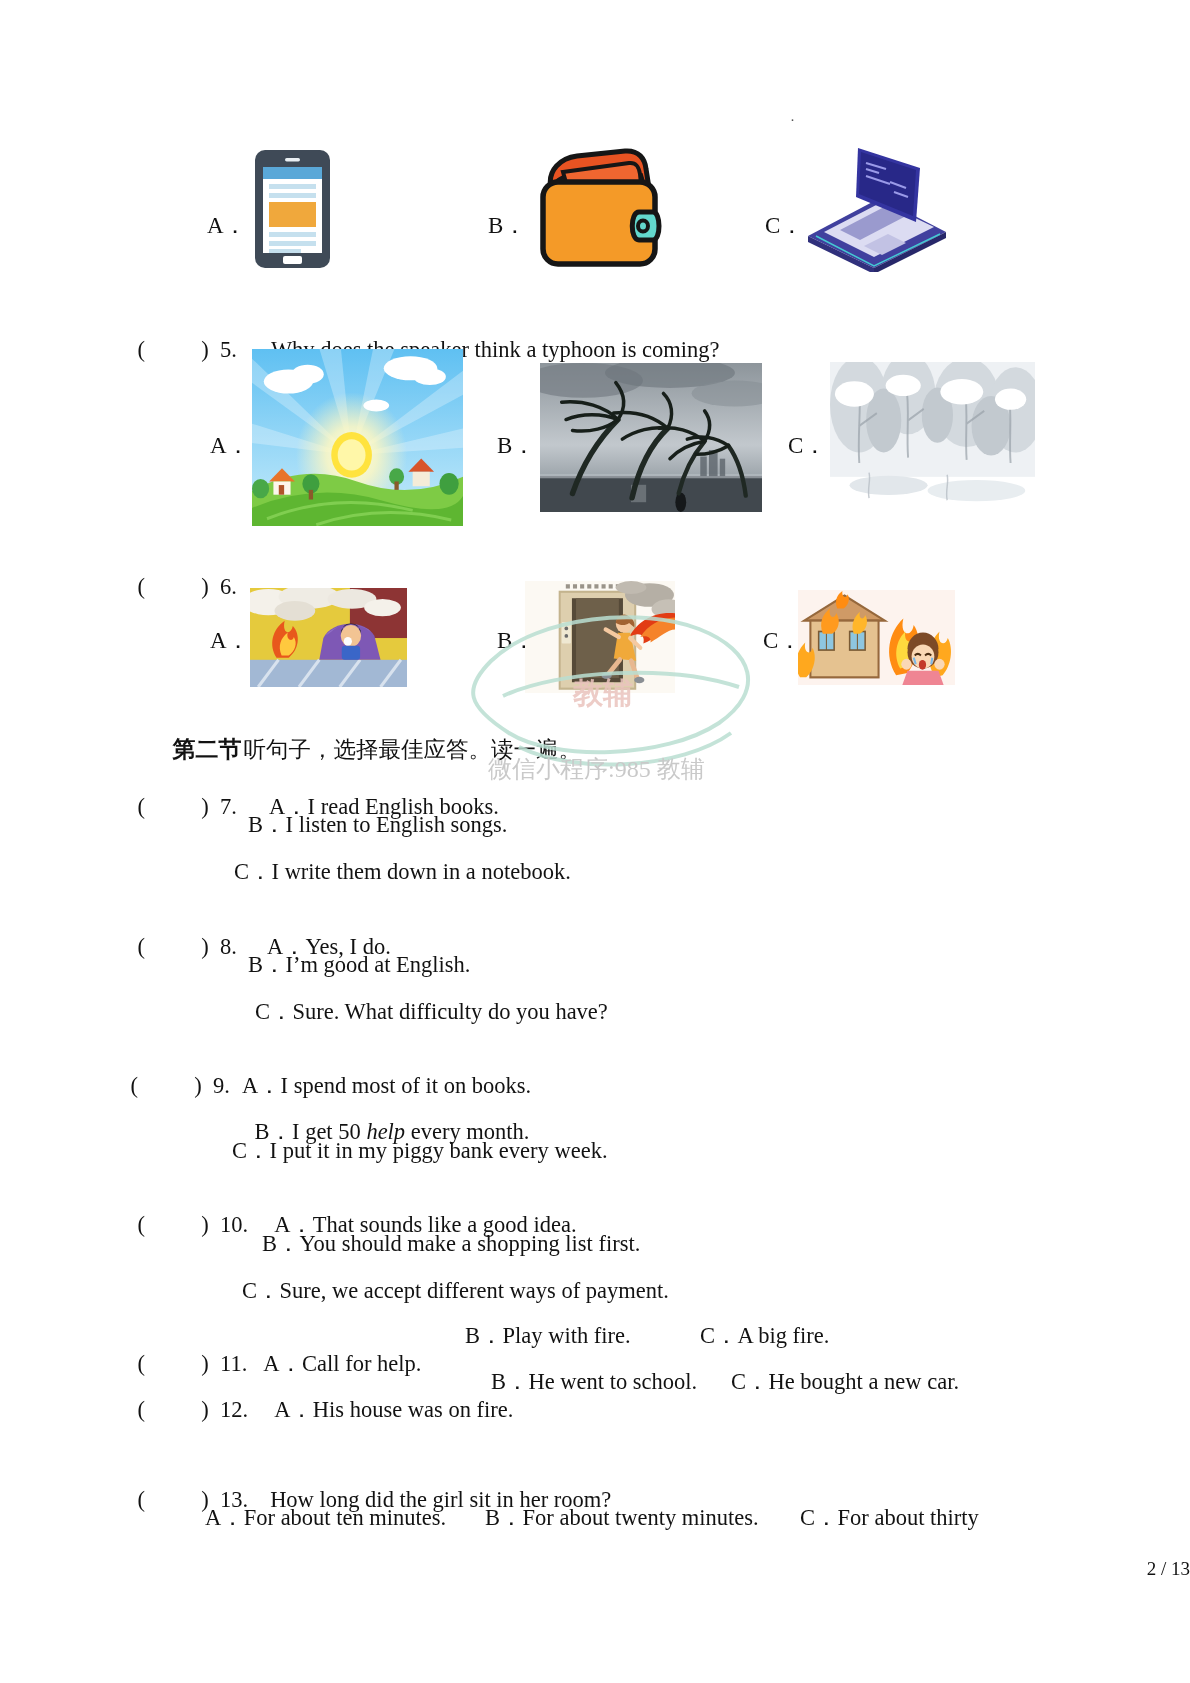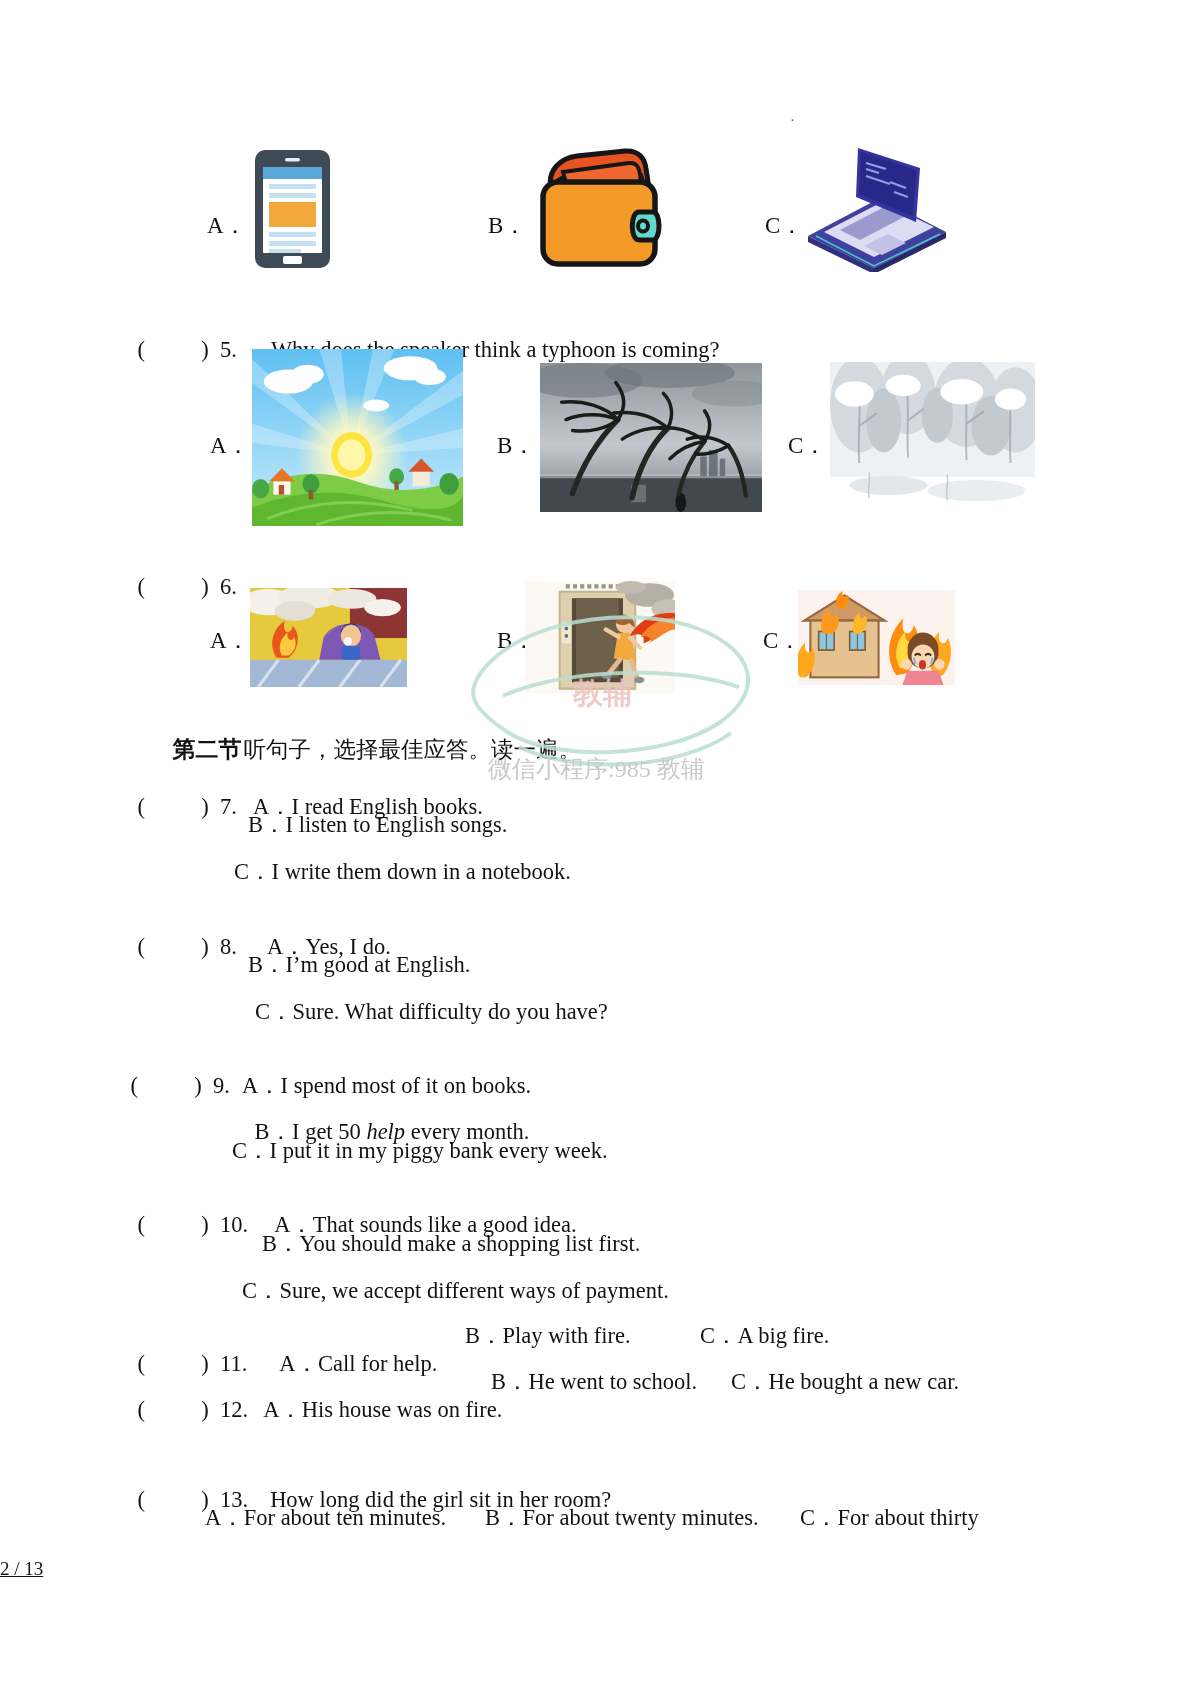--- a/index.html
+++ b/index.html
@@ -9,21 +9,21 @@
   }
   .line { position:absolute; font-size:22.5px; white-space:pre; line-height:1.25; }
   .opt  { position:absolute; font-size:22.5px; white-space:pre; line-height:1.25; }
   .lbl  { position:absolute; font-size:23px; }
   .img-box { position:absolute; }
   .img-box svg { display:block; width:100%; height:100%; }
   .sec-title { font-weight:bold; font-size:23px; }
   .sec-instr { font-size:22.5px; margin-left:2px; }
   .wm-wechat { position:absolute; left:488px; top:753px; font-size:24px; color:#c9c9c9; white-space:pre; z-index:5; }
   .wm-swirl  { position:absolute; left:455px; top:593px; width:320px; height:195px; z-index:4; pointer-events:none; }
-  .footer { position:absolute; left:0; top:1558px; width:100%; text-align:left; font-size:19px;text-decoration:underline; }
+  .footer { position:absolute; left:0; top:1558px; width:100%; text-align:right; font-size:19px; }
   .stray { position:absolute; left:790px; top:112px; font-size:15px; color:#555; }
   em { font-style:italic; }
   .z1 { z-index:1; }
 </style>
 </head>
 <body>
 
 <div class="page">
 
   <span class="stray">·</span>
@@ -333,21 +333,21 @@
     </g>
     <text x="118" y="110" font-size="30" fill="#eac4be" font-weight="bold" opacity="0.85">教辅</text>
   </svg>
   <div class="wm-wechat">微信小程序:985 教辅</div>
 
   <div class="line" style="left:150px;top:708px">
     <span class="sec-title">第二节</span><span class="sec-instr">听句子，选择最佳应答。读一遍。</span>
   </div>
 
   <div class="line" style="left:115px;top:765px">
-    <span>(          )  7.</span><span style="margin-left:16px">A．I read English books.</span>
+    <span>(          )  7.</span><span style="margin-left:32px">A．I read English books.</span>
   </div>
   <div class="opt" style="left:248px;top:811px">B．I listen to English songs.</div>
   <div class="opt" style="left:234px;top:858px">C．I write them down in a notebook.</div>
 
   <div class="line" style="left:115px;top:905px">
     <span>(          )  8.</span><span style="margin-left:30px">A．Yes, I do.</span>
   </div>
   <div class="opt" style="left:248px;top:951px">B．I’m good at English.</div>
   <div class="opt" style="left:255px;top:998px">C．Sure. What difficulty do you have?</div>
 
@@ -359,27 +359,27 @@
   </div>
   <div class="opt" style="left:232px;top:1137px">C．I put it in my piggy bank every week.</div>
 
   <div class="line" style="left:115px;top:1183px">
     <span>(          )  10.</span><span style="margin-left:26px">A．That sounds like a good idea.</span>
   </div>
   <div class="opt" style="left:242px;top:1277px">C．Sure, we accept different ways of payment.</div>
   <div class="opt" style="left:262px;top:1230px">B．You should make a shopping list first.</div>
 
   <div class="line" style="left:115px;top:1322px">
-    <span>(          )  11.</span><span style="margin-left:32px">A．Call for help.</span>
+    <span>(          )  11.</span><span style="margin-left:16px">A．Call for help.</span>
   </div>
   <div class="opt" style="left:465px;top:1322px">B．Play with fire.</div>
   <div class="opt" style="left:700px;top:1322px">C．A big fire.</div>
 
   <div class="line" style="left:115px;top:1368px">
-    <span>(          )  12.</span><span style="margin-left:15px">A．His house was on fire.</span>
+    <span>(          )  12.</span><span style="margin-left:26px">A．His house was on fire.</span>
   </div>
   <div class="opt" style="left:491px;top:1368px">B．He went to school.</div>
   <div class="opt" style="left:731px;top:1368px">C．He bought a new car.</div>
 
 
   <div class="line" style="left:115px;top:1458px">
     <span>(          )  13.</span><span style="margin-left:22px">How long did the girl sit in her room?</span>
   </div>
   <div class="opt" style="left:205px;top:1504px">A．For about ten minutes.</div>
   <div class="opt" style="left:485px;top:1504px">B．For about twenty minutes.</div>

